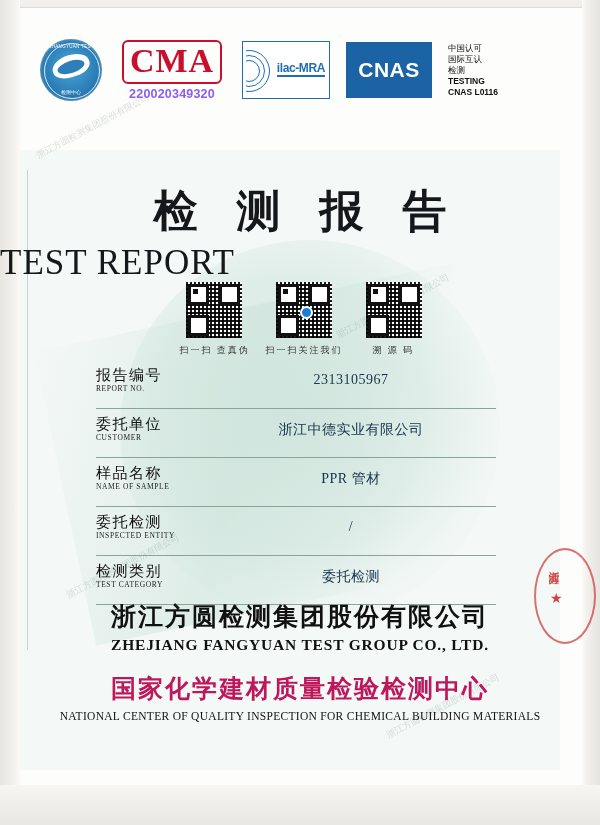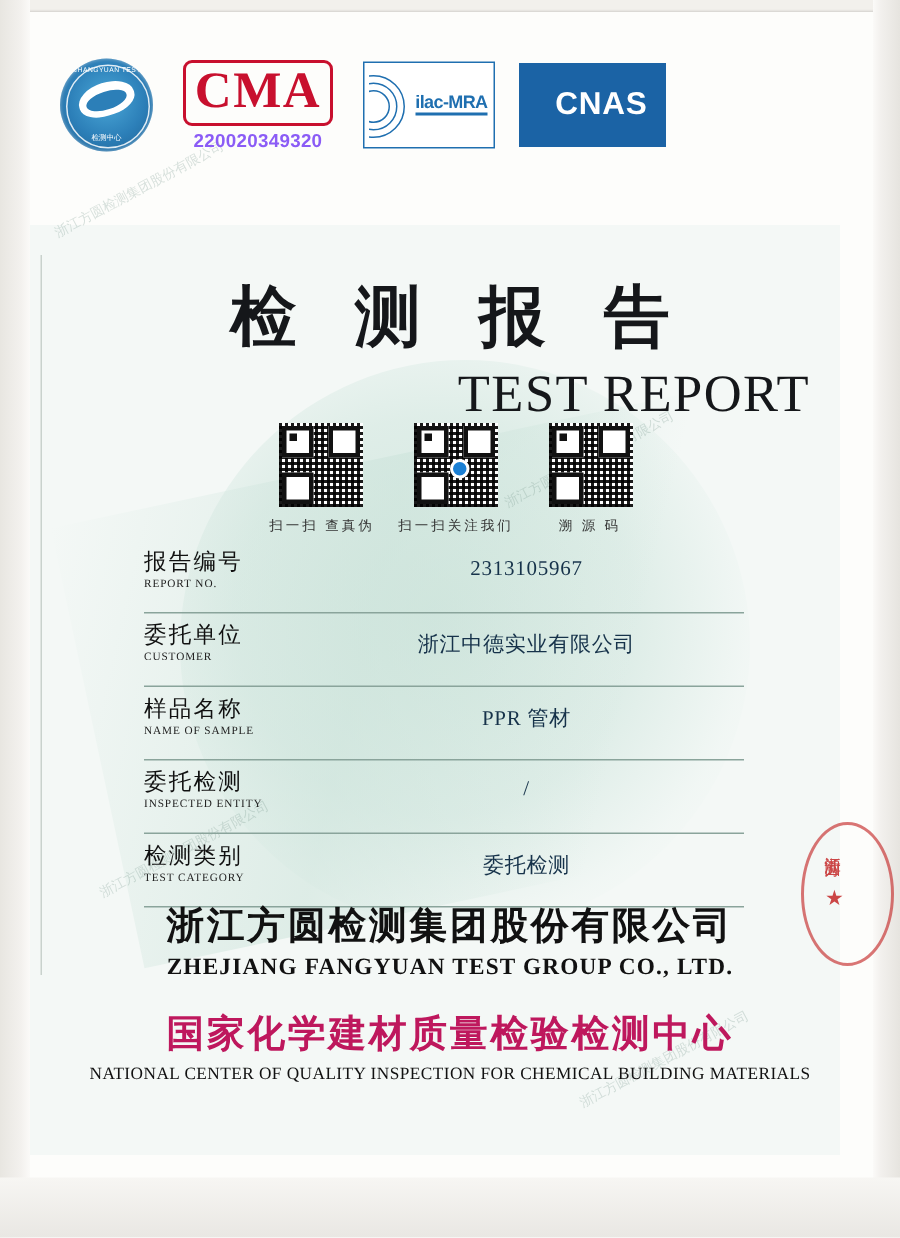--- a/index.html
+++ b/index.html
@@ -175,21 +175,21 @@
     background: #1f6fb0;
   }
 
   
   .logo-cnas {
     width: 86px; height: 56px;
     background: #1b63a5;
     color: #fff;
     display: flex; align-items: center; justify-content: center;
     font-family: "Liberation Sans", sans-serif;
-    font-size: 21px; font-weight: bold; letter-spacing: .5px; padding-left: 12px;
+    font-size: 21px; font-weight: bold; letter-spacing: .5px;
   }
   .cnas-text {
     width: 86px;
     font-family: "Liberation Sans", sans-serif;
     font-size: 8.5px;
     line-height: 11px;
     color: #111;
   }
   .cnas-text .en { font-weight: bold; }
 
@@ -199,21 +199,21 @@
     text-align: center;
     font-family: "Liberation Serif", serif;
     font-size: 44px;
     font-weight: bold;
     letter-spacing: 14px;
     color: #15171a;
     text-indent: 14px;
   }
   .title-en {
     position: absolute; left: 0; top: 243px; width: 540px;
-    text-align: right;
+    text-align: left;
     font-family: "Liberation Serif", serif;
     font-size: 35px;
     color: #15171a;
     letter-spacing: 1px;
   }
 
   
   .qr-row {
     position: absolute; left: 186px; top: 282px;
     width: 236px; height: 58px;
@@ -389,20 +389,27 @@
         <span style="width:20px;height:20px;top:15px;left:-8px;"></span>
       </div>
       <div class="ilac-text">ilac-MRA</div>
       <div class="ilac-bar"></div>
     </div>
 
     <div class="logo-block logo-cnas">
       <span>CNAS</span>
     </div>
 
+    <div class="cnas-text">
+      <div>中国认可</div>
+      <div>国际互认</div>
+      <div>检测</div>
+      <div class="en">TESTING</div>
+      <div class="en">CNAS L0116</div>
+    </div>
   </div>
 
   <div class="title-cn">检 测 报 告</div>
   <div class="title-en">TEST REPORT</div>
 
   <div class="qr-row">
     <div class="qr">
         <span class="fin3"></span>
         <span class="fin-core"></span>
       </div>

